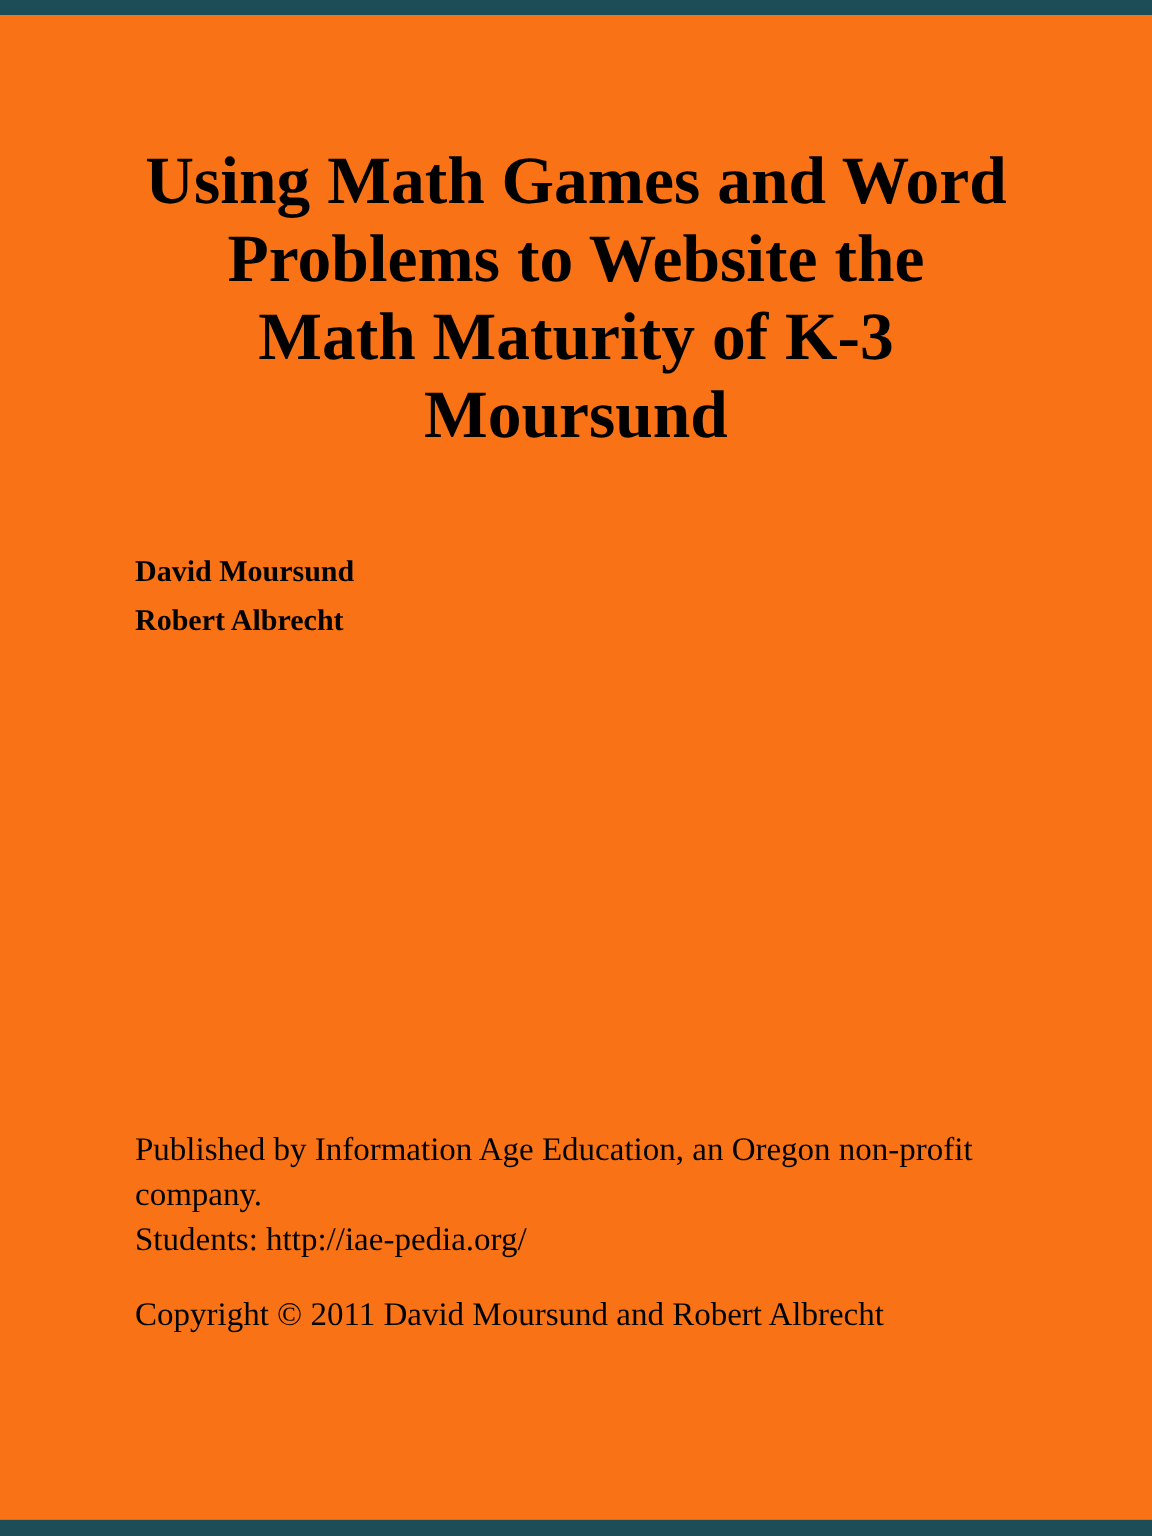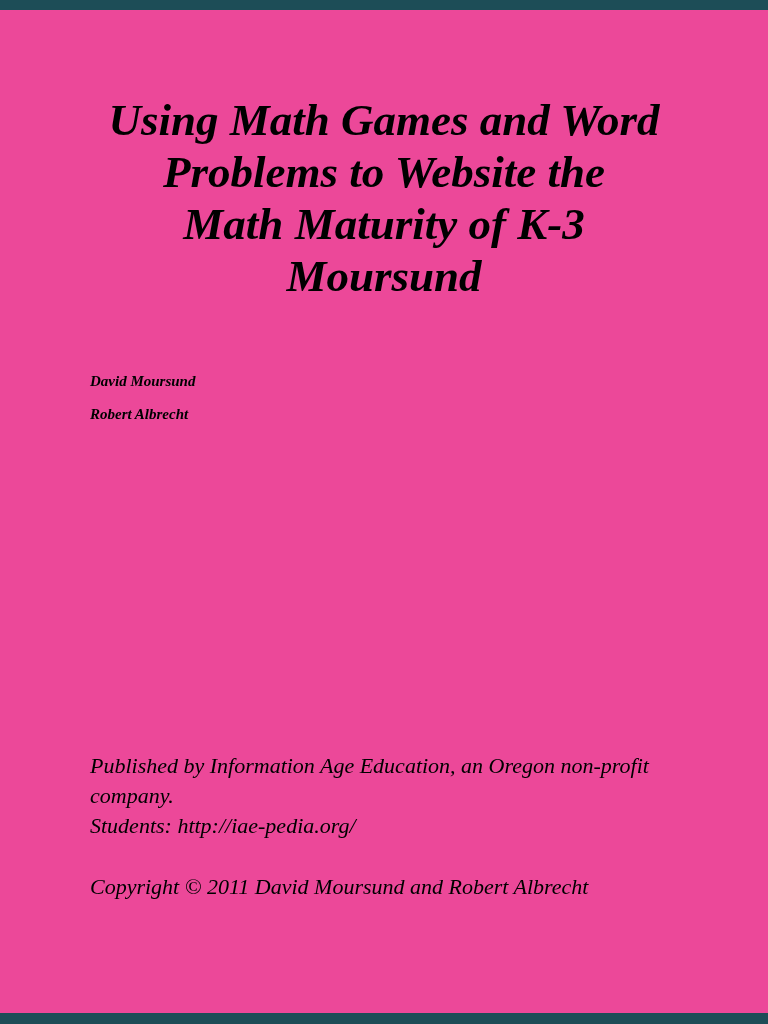--- a/index.html
+++ b/index.html
@@ -23,55 +23,54 @@
   }
   .viewer-bar.top { top: 0; height: 10px; }
   .viewer-bar.bottom { bottom: 0; height: 11px; }
 
   .page {
     position: absolute;
     top: 10px;
     bottom: 11px;
     left: 0;
     right: 0;
-    background: #ec4899;
-    font-style: italic;
+    background: #f97316;
   }
 
   .title-block {
     position: absolute;
     top: 84px; 
     left: 0;
     width: 768px;
     text-align: center;
     font-weight: bold;
     font-size: 45px;
     line-height: 52px;
     letter-spacing: 0px;
   }
 
   .authors-block {
     position: absolute;
     top: 355px; 
     left: 90px;
     font-weight: bold;
-    font-size: 15px;
+    font-size: 20px;
     line-height: 33px;
   }
 
   .publisher-block {
     position: absolute;
     top: 741px; 
     left: 90px;
     right: 60px;
     font-size: 22px;
     line-height: 30px;
   }
   .copyright-line {
-    margin-top: 31px;
+    margin-top: 20px;
   }
   .website-url {
     color: #000000;
     text-decoration: none;
   }
 </style>
 </head>
 <body>
 
 <div class="viewer-bar top" style="background: rgb(29, 77, 87);"></div>

